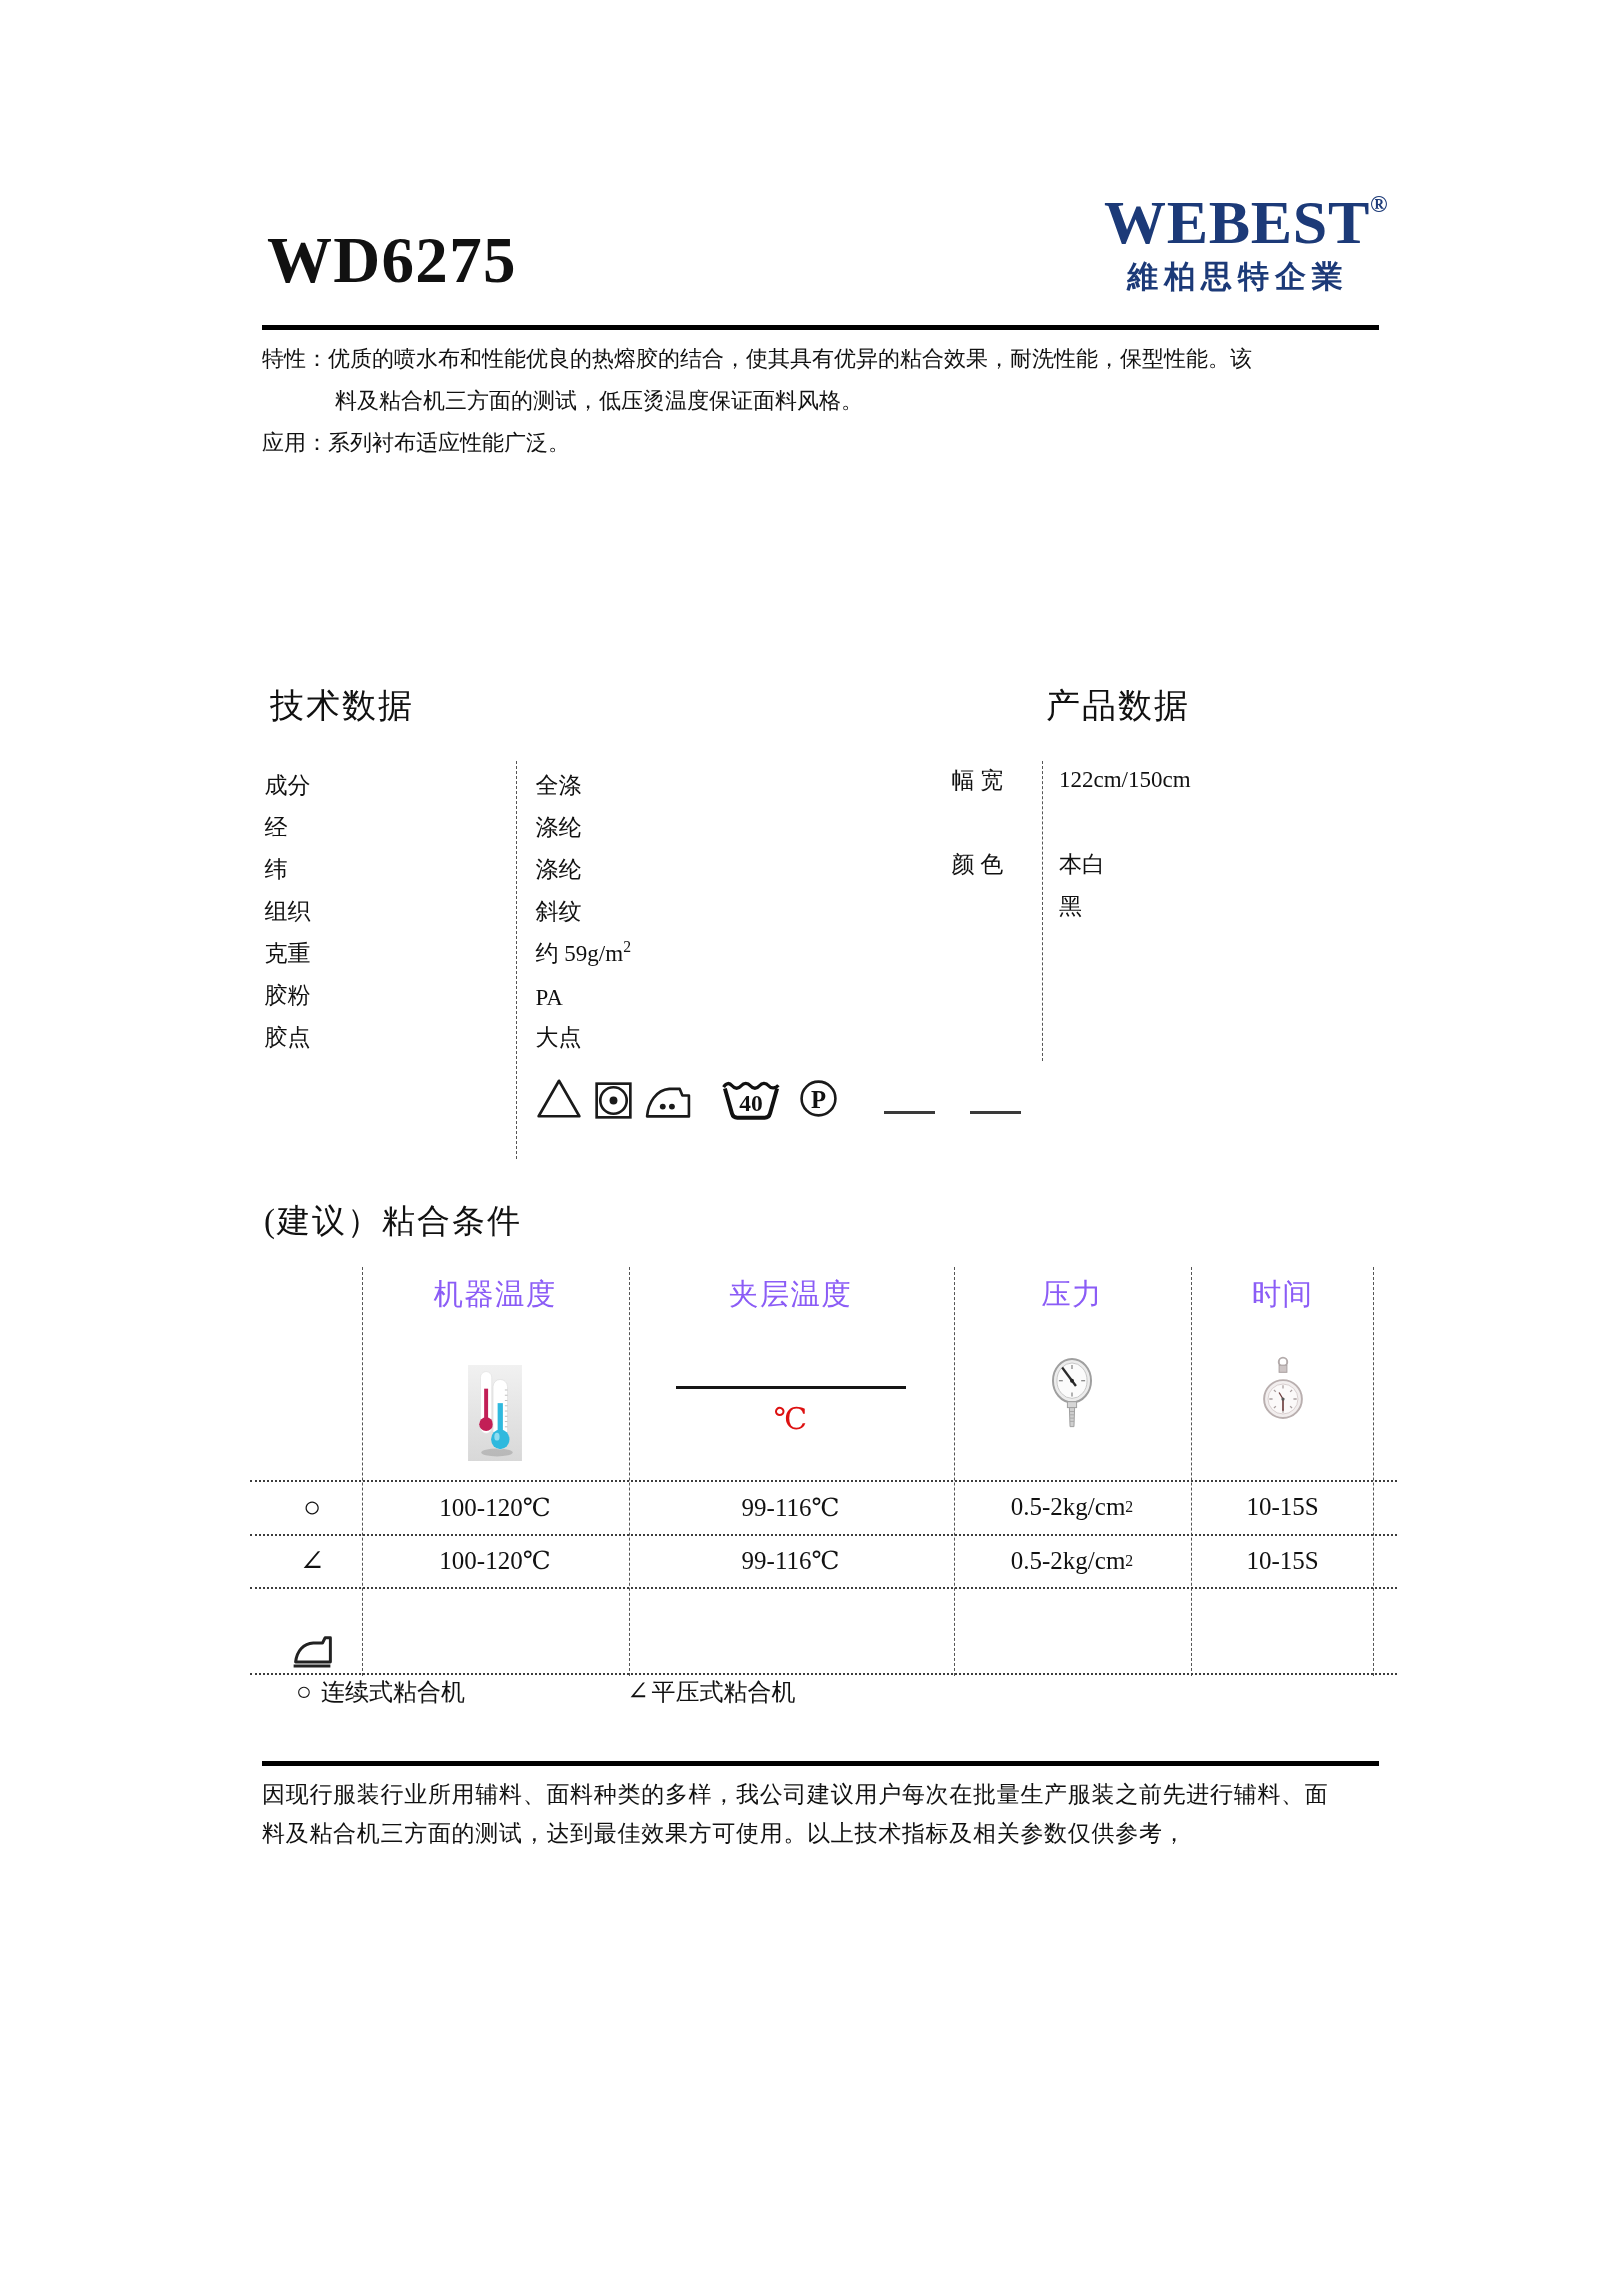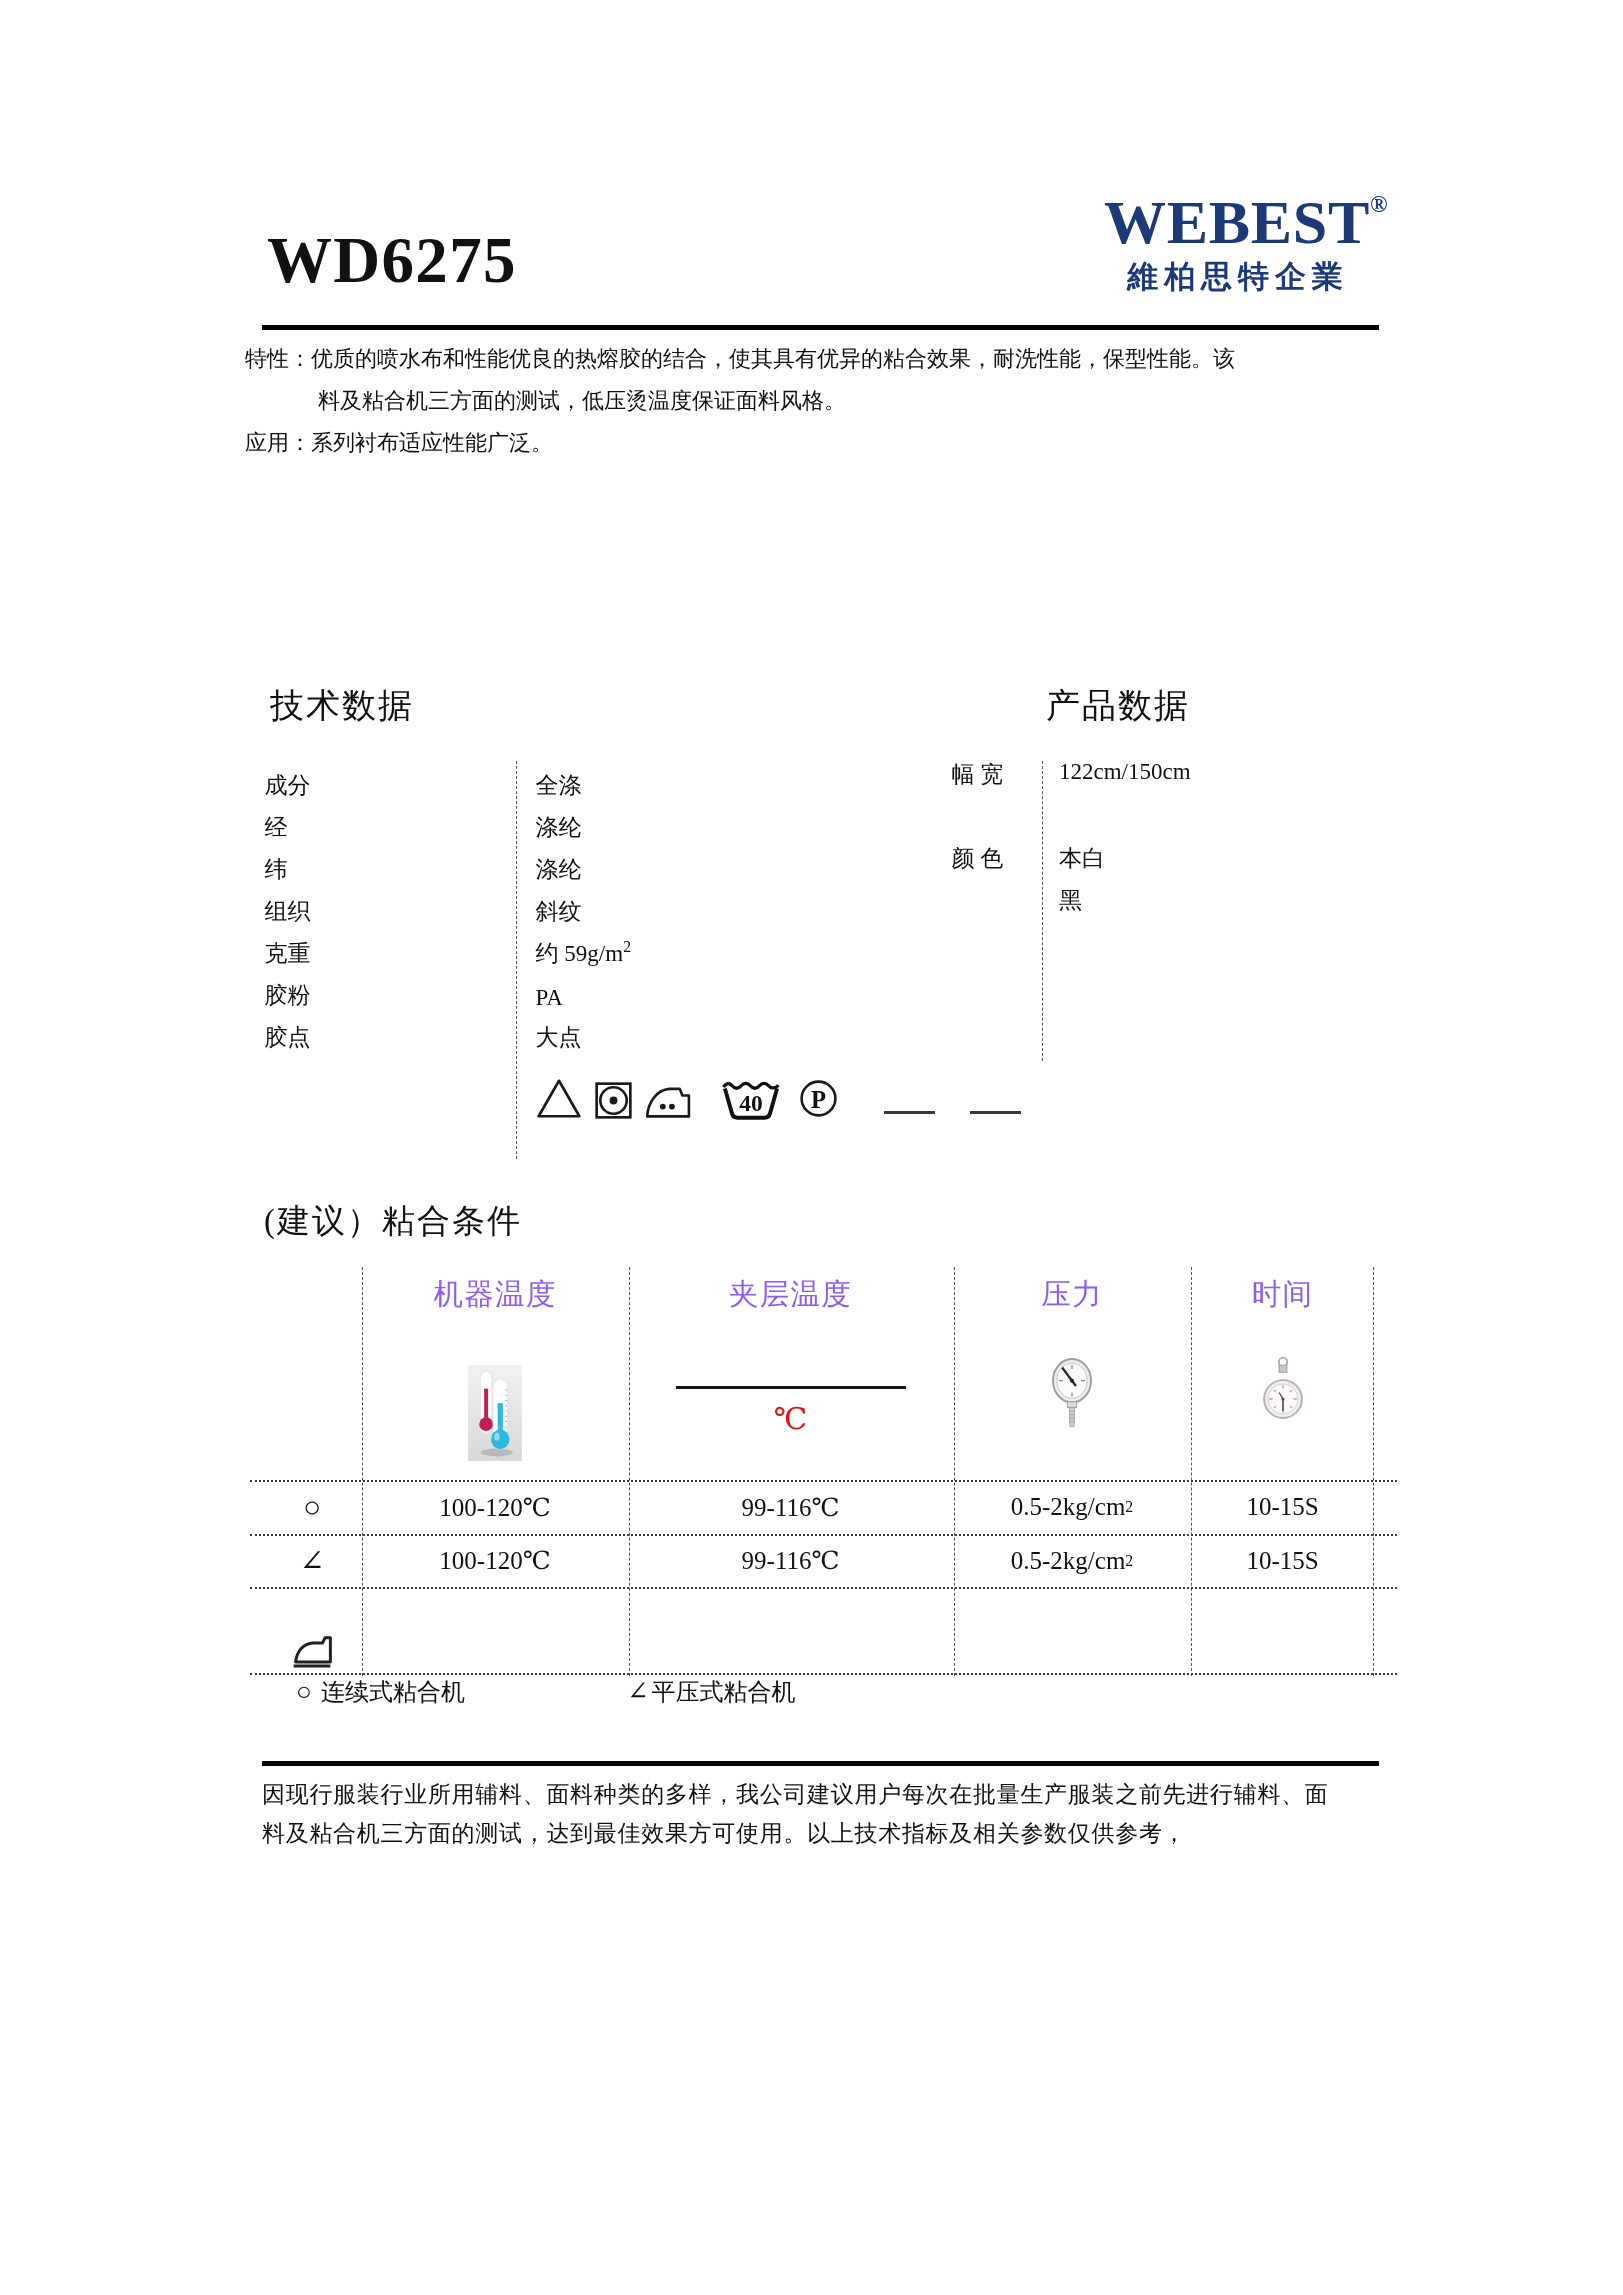--- a/index.html
+++ b/index.html
@@ -19,42 +19,42 @@
     text-align:center; color:#1c3a78;
   }
   .logo-name { font-size:62px; font-weight:bold; line-height:1; letter-spacing:0.7px; }
   .logo-reg  { font-size:23.6px; vertical-align:31px; font-weight:bold; }
   .logo-cn   { font-size:31px; font-weight:bold; letter-spacing:5.9px; margin-top:2.6px; }
 
   .rule-top    { position:absolute; left:262px; top:325px;  width:1117px; height:5.2px; background:#000; }
   .rule-bottom { position:absolute; left:262px; top:1761px; width:1117px; height:4.6px; background:#000; }
 
   
-  .intro { position:absolute; left:245px; top:338px; width:1144px; font-size:22px; line-height:42px; }
+  .intro { position:absolute; left:262px; top:338px; width:1144px; font-size:22px; line-height:42px; }
   .intro-line { white-space:nowrap; }
   .intro-indent { padding-left:73px; }
 
   
   .section-heading { position:absolute; font-size:34px; letter-spacing:2px; line-height:1.2; }
   #tech-heading    { left:270px;  top:686px; }
   #product-heading { left:1046px; top:686px; }
   #bond-heading    { left:264px;  top:1202px; font-size:33px; }
 
   
   #tech-table { position:absolute; left:262px; top:759px; width:779px; font-size:23px; }
   .t-row   { display:flex; height:42px; align-items:flex-end; }
   .t-label { width:254px; padding-left:2.6px; }
   .t-value { padding-left:17px; }
   .sup     { font-size:15.7px; vertical-align:9.2px; }
 
   #tech-divider    { position:absolute; left:516px;  top:761px; height:398px; border-left:1.3px dashed #555; }
   #product-divider { position:absolute; left:1042px; top:761px; height:300px; border-left:1.3px dashed #555; }
 
   #product-table { position:absolute; left:949px; top:759px; width:425px; font-size:23px; }
-  .p-row    { display:flex; height:42px; align-items:flex-start; }
+  .p-row    { display:flex; height:42px; align-items:center; }
   .p-label  { width:93px; padding-left:2.6px; }
   .p-value  { padding-left:14.4px; }
   .p-spacer { height:42px; }
 
   
   .care-row { display:flex; align-items:flex-start; height:107px; padding-left:274px; padding-top:25px; box-sizing:border-box; }
   .care-row svg { flex:none; }
   .ci-triangle { margin-right:13px; }
   .ci-tumble   { margin-top:3.9px;  margin-right:13px; }
   .ci-iron     { margin-top:6.5px; margin-right:30px; }

